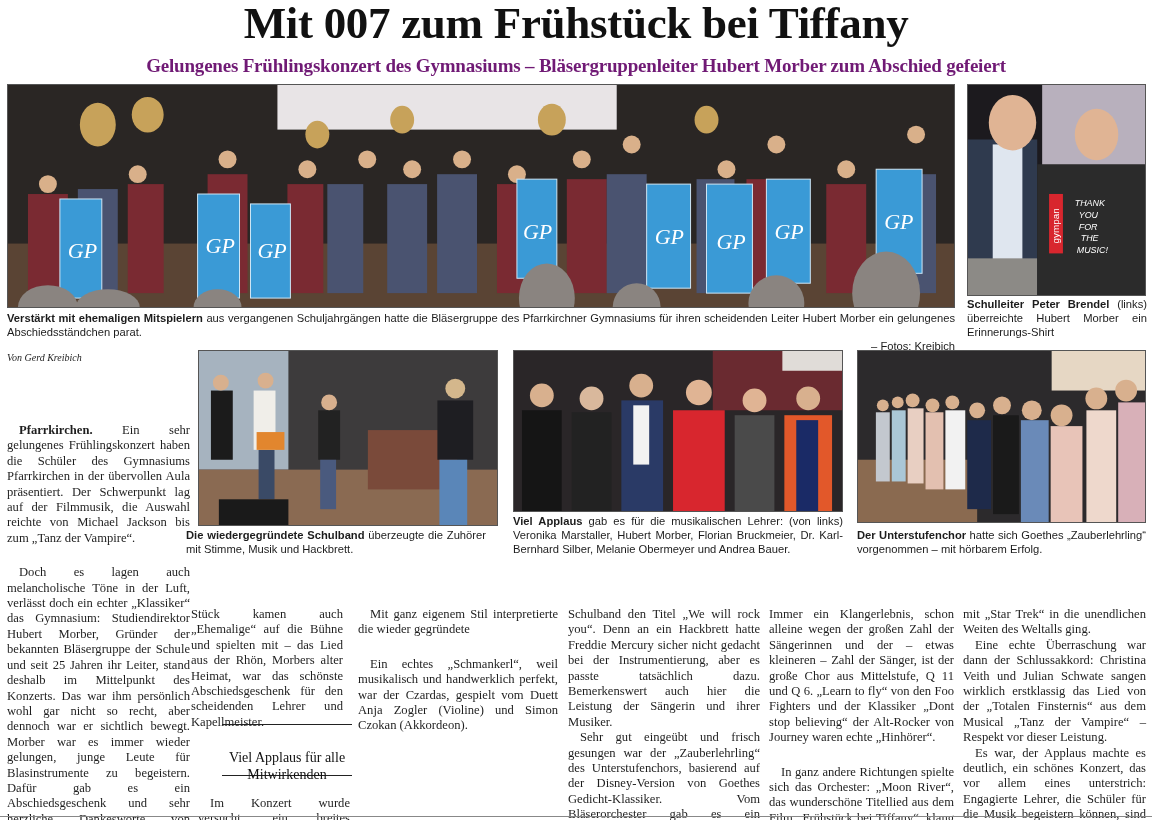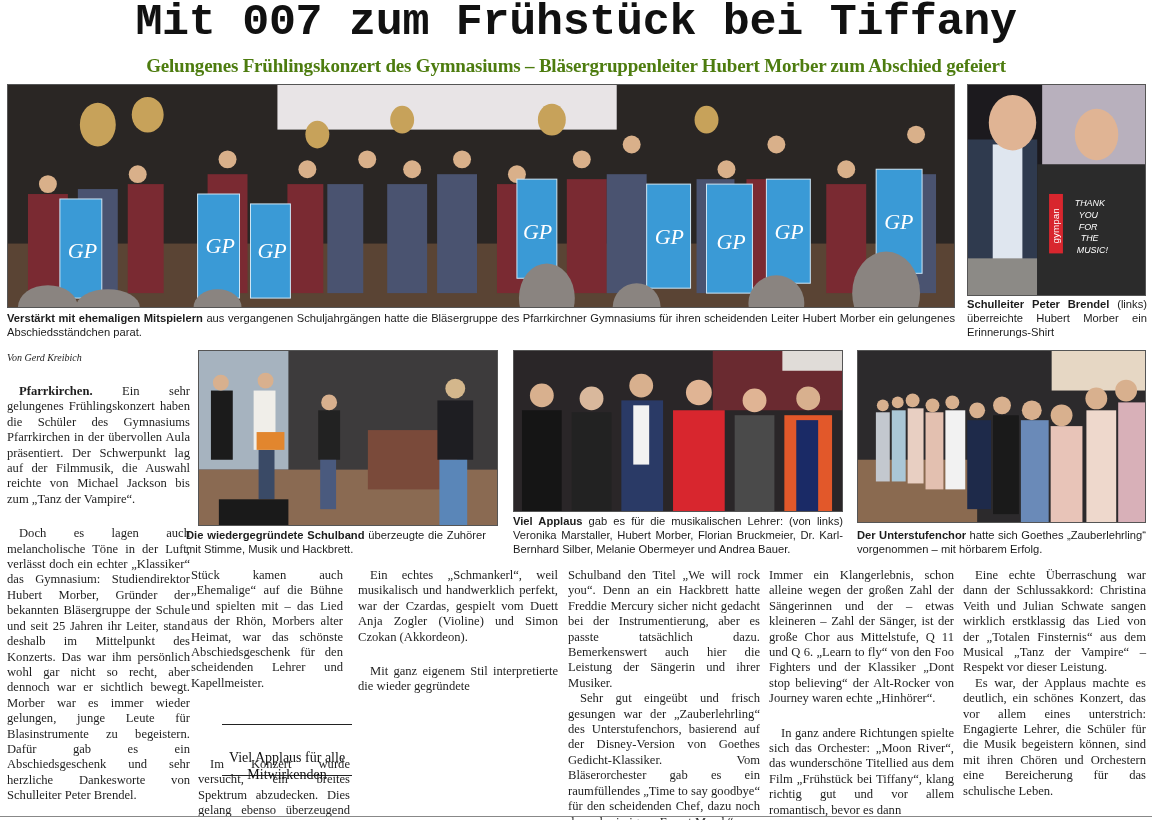--- a/index.html
+++ b/index.html
@@ -1,27 +1,27 @@
 <!DOCTYPE html>
 <html><head>
 <meta charset="utf-8">
 <style>
   * { box-sizing: border-box; margin: 0; padding: 0; }
   html, body { width: 1152px; height: 820px; background: #ffffff; overflow: hidden; }
   body { position: relative; font-family: "DejaVu Serif", serif; color: #1a1a1a; }
 
   .headline {
     position: absolute; left: 0; top: 0; width: 1152px; height: 48px;
-    text-align: center; font-family: Liberation Mono, monospace;
+    text-align: center; font-family: Liberation Serif, serif;
     font-size: 45px; line-height: 46px; letter-spacing: -0.3px; color: #111;
   }
   .subheadline {
     position: absolute; left: 0; top: 54px; width: 1152px; height: 24px;
     text-align: center; font-family: "Liberation Serif", serif;
-    font-size: 19px; line-height: 24px; color: #4d7c0f; letter-spacing: -0.2px;
+    font-size: 19px; line-height: 24px; color: #701a75; letter-spacing: -0.2px;
   }
 
   .photo { position: absolute; overflow: hidden; border: 1px solid #555; }
   .photo svg { display: block; width: 100%; height: 100%; }
 
   .caption {
     position: absolute; font-family: "Liberation Sans", sans-serif;
     font-size: 11.2px; line-height: 14px; color: #1c1c1c; text-align: justify;
   }
   .caption b { font-weight: bold; }
@@ -30,21 +30,21 @@
   .byline {
     position: absolute; left: 7px; top: 352px; font-family: "Liberation Serif", serif;
     font-style: italic; font-size: 10px; color: #222;
   }
 
   .col {
     position: absolute; font-family: "Liberation Serif", serif;
     font-size: 12.6px; line-height: 15.4px; color: #1e1e1e;
     text-align: justify; hyphens: manual;
   }
-  .col p { text-indent: 12px; margin-bottom: 0; }
+  .col p { text-indent: 12px; margin-bottom: 0; margin-top: 39px; }
   .col p + p { margin-top: 19px; }
   .col p.tight { margin-top: 0; }
   .col .place { font-weight: bold; }
 
   .subhead-box {
     position: absolute; left: 222px; top: 724px; width: 130px; height: 52px;
     border-top: 1.5px solid #222; border-bottom: 1.5px solid #222;
     text-align: center; font-family: "Liberation Serif", serif;
     font-size: 14px; line-height: 17px; padding-top: 24px; color: #111;
   }
@@ -154,20 +154,21 @@
       <text x="112" y="134">YOU</text>
       <text x="112" y="146">FOR</text>
       <text x="114" y="158">THE</text>
       <text x="110" y="170">MUSIC!</text>
     </g>
   </svg>
 </div>
 
 <p class="caption" style="left:7px; top:311px; width:948px;">
   <b>Verstärkt mit ehemaligen Mitspielern</b><span> aus vergangenen Schuljahrgängen hatte die Bläsergruppe des Pfarrkirchner Gymnasiums für ihren scheidenden Leiter Hubert Morber ein gelungenes Abschiedsständchen parat.</span>
+  <span class="credit">– Fotos: Kreibich</span>
 </p>
 
 <p class="caption" style="left:967px; top:297px; width:180px;">
   <b>Schulleiter Peter Brendel</b><span> (links) überreichte Hubert Morber ein Erinnerungs-Shirt</span>
 </p>
 
 <div class="byline">Von Gerd Kreibich</div>
 
 <div class="photo" style="left:198px; top:350px; width:300px; height:176px;">
   <svg viewBox="0 0 300 176" preserveAspectRatio="none">
@@ -265,32 +266,33 @@
 
 <div class="col" style="left:191px; top:568px; width:152px;">
   <p style="text-indent:0;">Stück kamen auch „Ehemalige“ auf die Bühne und spielten mit – das Lied aus der Rhön, Morbers alter Heimat, war das schönste Abschiedsgeschenk für den scheidenden Lehrer und Kapellmeister.</p>
 </div>
 <div class="subhead-box">Viel Applaus für alle Mitwirkenden</div>
 <div class="col" style="left:198px; top:757px; width:152px;">
   <p>Im Konzert wurde versucht, ein breites Spektrum abzudecken. Dies gelang ebenso überzeugend wie die musikalischen Darbietun-</p>
 </div>
 
 <div class="col" style="left:358px; top:568px; width:200px;">
+  <p>Mit ganz eigenem Stil interpretierte die wieder gegründete</p>
   <p>Ein echtes „Schmankerl“, weil musikalisch und handwerklich perfekt, war der Czardas, gespielt vom Duett Anja Zogler (Violine) und Simon Czokan (Akkordeon).</p>
-  <p>Mit ganz eigenem Stil interpretierte die wieder gegründete</p>
 </div>
 
 <div class="col" style="left:568px; top:568px; width:192px;">
   <p style="text-indent:0;">Schulband den Titel „We will rock you“. Denn an ein Hackbrett hatte Freddie Mercury sicher nicht gedacht bei der Instrumentierung, aber es passte tatsächlich dazu. Bemerkenswert auch hier die Leistung der Sängerin und ihrer Musiker.</p>
   <p class="tight">Sehr gut eingeübt und frisch gesungen war der „Zauberlehrling“ des Unterstufenchors, basierend auf der Disney-Version von Goethes Gedicht-Klassiker. Vom Bläserorchester gab es ein raumfüllendes „Time to say goodbye“ für den scheidenden Chef, dazu noch den schmissigen „Escort March“.</p>
 </div>
 
 <div class="col" style="left:769px; top:568px; width:185px;">
   <p style="text-indent:0;">Immer ein Klangerlebnis, schon alleine wegen der großen Zahl der Sängerinnen und der – etwas kleineren – Zahl der Sänger, ist der große Chor aus Mittelstufe, Q 11 und Q 6. „Learn to fly“ von den Foo Fighters und der Klassiker „Dont stop believing“ der Alt-Rocker von Journey waren echte „Hinhörer“.</p>
   <p>In ganz andere Richtungen spielte sich das Orchester: „Moon River“, das wunderschöne Titellied aus dem Film „Frühstück bei Tiffany“, klang richtig gut und vor allem romantisch, bevor es dann</p>
 </div>
 
 <div class="col" style="left:963px; top:568px; width:183px;">
+  <p style="text-indent:0;">mit „Star Trek“ in die unendlichen Weiten des Weltalls ging.</p>
   <p class="tight">Eine echte Überraschung war dann der Schlussakkord: Christina Veith und Julian Schwate sangen wirklich erstklassig das Lied von der „Totalen Finsternis“ aus dem Musical „Tanz der Vampire“ – Respekt vor dieser Leistung.</p>
   <p class="tight">Es war, der Applaus machte es deutlich, ein schönes Konzert, das vor allem eines unterstrich: Engagierte Lehrer, die Schüler für die Musik begeistern können, sind mit ihren Chören und Orchestern eine Bereicherung für das schulische Leben.</p>
 </div>
 
 <div class="rule-bottom"></div>
 
 </body></html>

